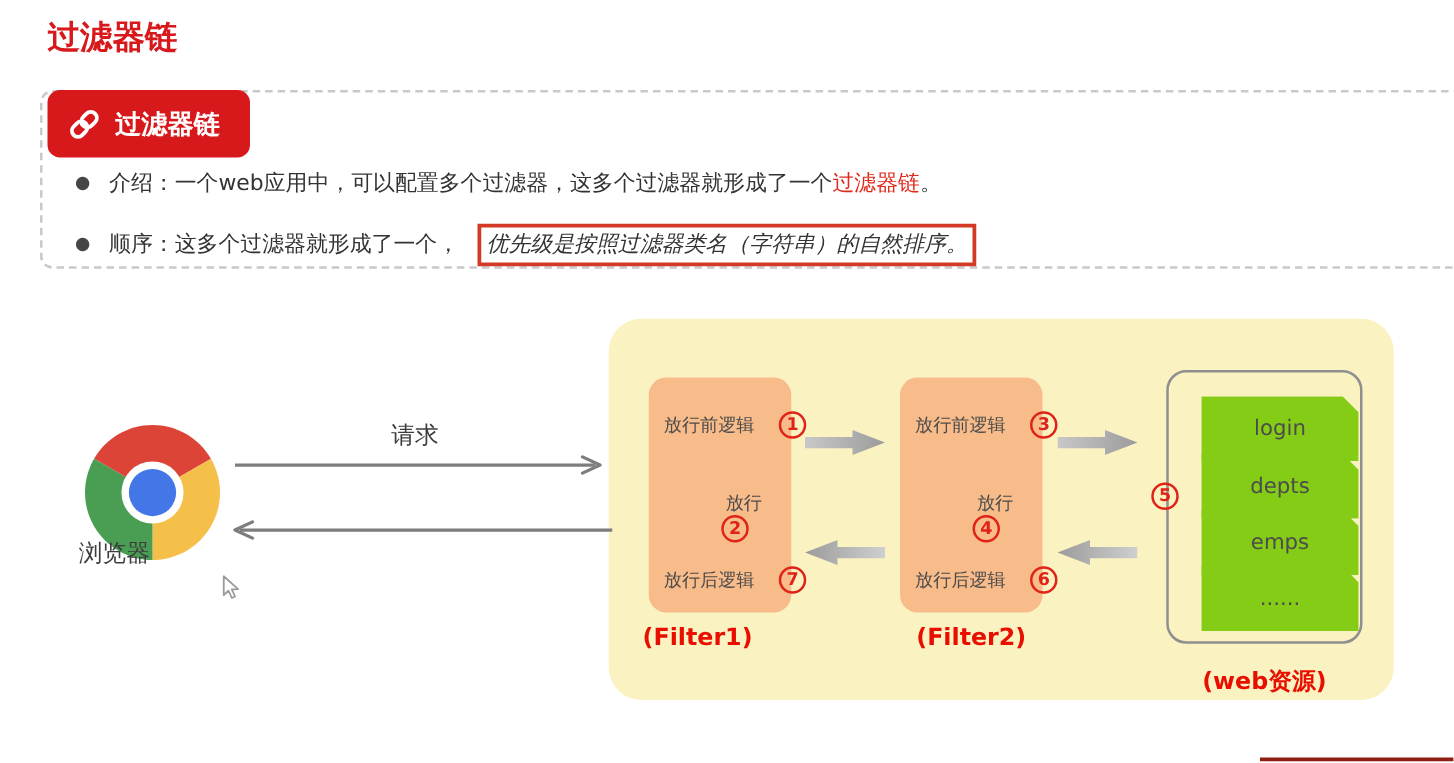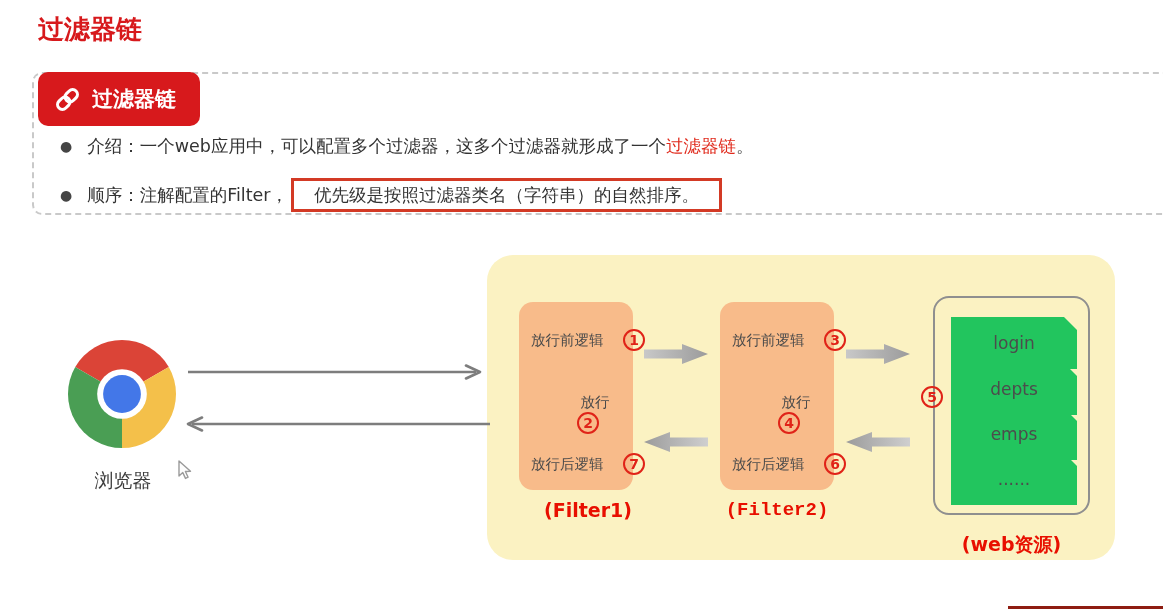--- a/index.html
+++ b/index.html
@@ -15,57 +15,57 @@
   .badge { position:absolute; left:38px; top:72px; height:54px; background:#d7191c;
     border-radius:10px; display:flex; align-items:center; gap:11px; padding:0 24px 0 16px;
     color:#fff; font-size:21px; font-weight:bold; z-index:2; }
   
   .bullet { position:absolute; left:60px; display:flex; gap:15px; font-size:17.5px; color:#333;
     align-items:center; white-space:nowrap; }
   .b1 { top:134px; }
   .b2 { top:183px; }
   .dot { font-size:14px; color:#454545; }
   .red-inline { color:#e02a1c; }
-  .red-box { border:3px solid #d33a25; padding:4px 20px; margin-left:3px; color:#333; }
+  .red-box { border:3px solid #d33a25; padding:4px 4px; margin-left:15px; color:#333;font-style:italic; }
   
   .panel { position:absolute; left:487px; top:255px; width:628px; height:305px;
     background:#fbf2c2; border-radius:26px; }
   .chrome-icon { position:absolute; left:68px; top:340px; }
-  .browser-label { position:absolute; left:63px; top:468px; width:120px; text-align:center;
+  .browser-label { position:absolute; left:63px; top:430px; width:120px; 
     font-size:19px; color:#3d3d3d; }
   .cursor-icon { position:absolute; left:175px; top:459px; }
   .arrow-label { position:absolute; width:120px; text-align:center; font-size:19px; color:#3d3d3d; }
   .req-label { left:272px; top:335px; }
   .resp-label { left:272px; top:428px; }
   .req-arrow { position:absolute; left:188px; top:364px; }
   .resp-arrow { position:absolute; left:186px; top:416px; }
   
   .fbox { position:absolute; top:302px; width:114px; height:188px; background:#f8bb8a; border-radius:14px;padding-left:20px; }
   .f1 { left:519px; } .f2 { left:720px; }
   .frow { position:absolute; left:12px; right:-12px; height:24px; display:flex;
     align-items:center; justify-content:space-between; }
   .r1 { top:26px; } .r2 { top:91px;flex-direction:column; } .r3 { top:150px; }
   .flabel { font-size:14.5px; color:#4b4b4b; }
   .r2 .flabel { margin-left:14px; }
   .numcircle { width:22px; height:22px; border:2.5px solid #e02318; border-radius:50%;
     color:#e02318; font-size:14px; font-weight:bold; display:flex; align-items:center;
     justify-content:center; flex:0 0 auto; background:rgba(255,255,255,0.0); }
   .fname { position:absolute; top:499px; width:114px; text-align:center; font-weight:bold;
     font-size:19px; color:#e80f00; }
-  .fn1 { left:531px; } .fn2 { left:720px;font-family:Liberation Mono, monospace; }
+  .fn1 { left:488px;text-align:right; } .fn2 { left:720px; }
   .block-arrow { position:absolute; }
   .ba-tr { left:644px; top:343px; } 
   .ba-bl { left:644px; top:431px; } 
   .ba-tr2 { left:846px; top:343px; }
   .ba-bl2 { left:846px; top:431px; }
   .circle5-wrap { position:absolute; left:921px; top:386px; z-index:2; }
   
   .rescont { position:absolute; left:933px; top:296px; width:157px; height:219px;
     border:2px solid #8f8f8f; border-radius:16px; }
-  .ritem { position:absolute; left:16px; width:126px; height:52px; background:#22c55e;
+  .ritem { position:absolute; left:26px; width:126px; height:52px; background:#84cc16;
     clip-path:polygon(0 0, calc(100% - 13px) 0, 100% 13px, 100% 100%, 0 100%);
     display:flex; align-items:center; justify-content:center; font-size:17px; color:#4c4c4c; }
   .ri0 { top:19px; } .ri1 { top:65px; } .ri2 { top:110px; } .ri3 { top:155px; }
   .resname { position:absolute; left:923px; top:532px; width:177px; text-align:center;
     font-weight:bold; font-size:19px; color:#e80f00; }
   .server-label { position:absolute; left:690px; top:577px; width:200px; text-align:center;
     font-size:19px; color:#3f3f3f; }
   .bottom-bar { position:absolute; left:1008px; top:606px; width:155px; height:3px; background:#8e1d12; }
 </style>
 </head>
@@ -89,21 +89,21 @@
     <span>过滤器链</span>
   </div>
 
   <div class="bullet b1">
     <span class="dot">●</span>
     <span><span>介绍：一个web应用中，可以配置多个过滤器，这多个过滤器就形成了一个</span><span class="red-inline">过滤器链</span><span>。</span></span>
   </div>
 
   <div class="bullet b2">
     <span class="dot">●</span>
-    <span><span>顺序：注解配置的Filter，</span><span class="red-box">优先级是按照过滤器类名（字符串）的自然排序。</span></span>
+    <span><span>顺序：这多个过滤器就形成了一个，</span><span class="red-box">优先级是按照过滤器类名（字符串）的自然排序。</span></span>
   </div>
 
   <div class="panel"></div>
 
   <span class="chrome-icon">
     <svg width="108" height="108" viewBox="0 0 100 100">
       <circle cx="50" cy="50" r="50" fill="#ffffff"></circle>
       <path d="M50 50 L6.7 25 A50 50 0 0 1 93.3 25 Z" fill="#db4437"></path>
       <path d="M50 50 L93.3 25 A50 50 0 0 1 50 100 Z" fill="#f4c04a"></path>
       <path d="M50 50 L50 100 A50 50 0 0 1 6.7 25 Z" fill="#4a9e54"></path>
@@ -112,20 +112,21 @@
     </svg>
   </span>
   <div class="browser-label">浏览器</div>
 
   <span class="cursor-icon">
     <svg width="18" height="22" viewBox="0 0 18 22">
       <path d="M4 2 L4 17 L7.8 13.6 L10.5 19.4 L13.1 18.2 L10.4 12.5 L15.5 12.3 Z" fill="#fdfdfd" stroke="#9a9a9a" stroke-width="1.4" stroke-linejoin="round"></path>
     </svg>
   </span>
 
+  <div class="arrow-label req-label">请求</div>
   <span class="req-arrow">
     <svg width="294" height="16" viewBox="0 0 294 16">
       <path d="M0 8 H288" stroke="#7d7d7d" stroke-width="2.6" fill="none"></path>
       <path d="M278 1.5 L292 8 L278 14.5" stroke="#7d7d7d" stroke-width="2.6" fill="none" stroke-linecap="round" stroke-linejoin="round"></path>
     </svg>
   </span>
   <span class="resp-arrow">
     <svg width="304" height="16" viewBox="0 0 304 16">
       <path d="M304 8 H6" stroke="#7d7d7d" stroke-width="2.6" fill="none"></path>
       <path d="M16 1.5 L2 8 L16 14.5" stroke="#7d7d7d" stroke-width="2.6" fill="none" stroke-linecap="round" stroke-linejoin="round"></path>

